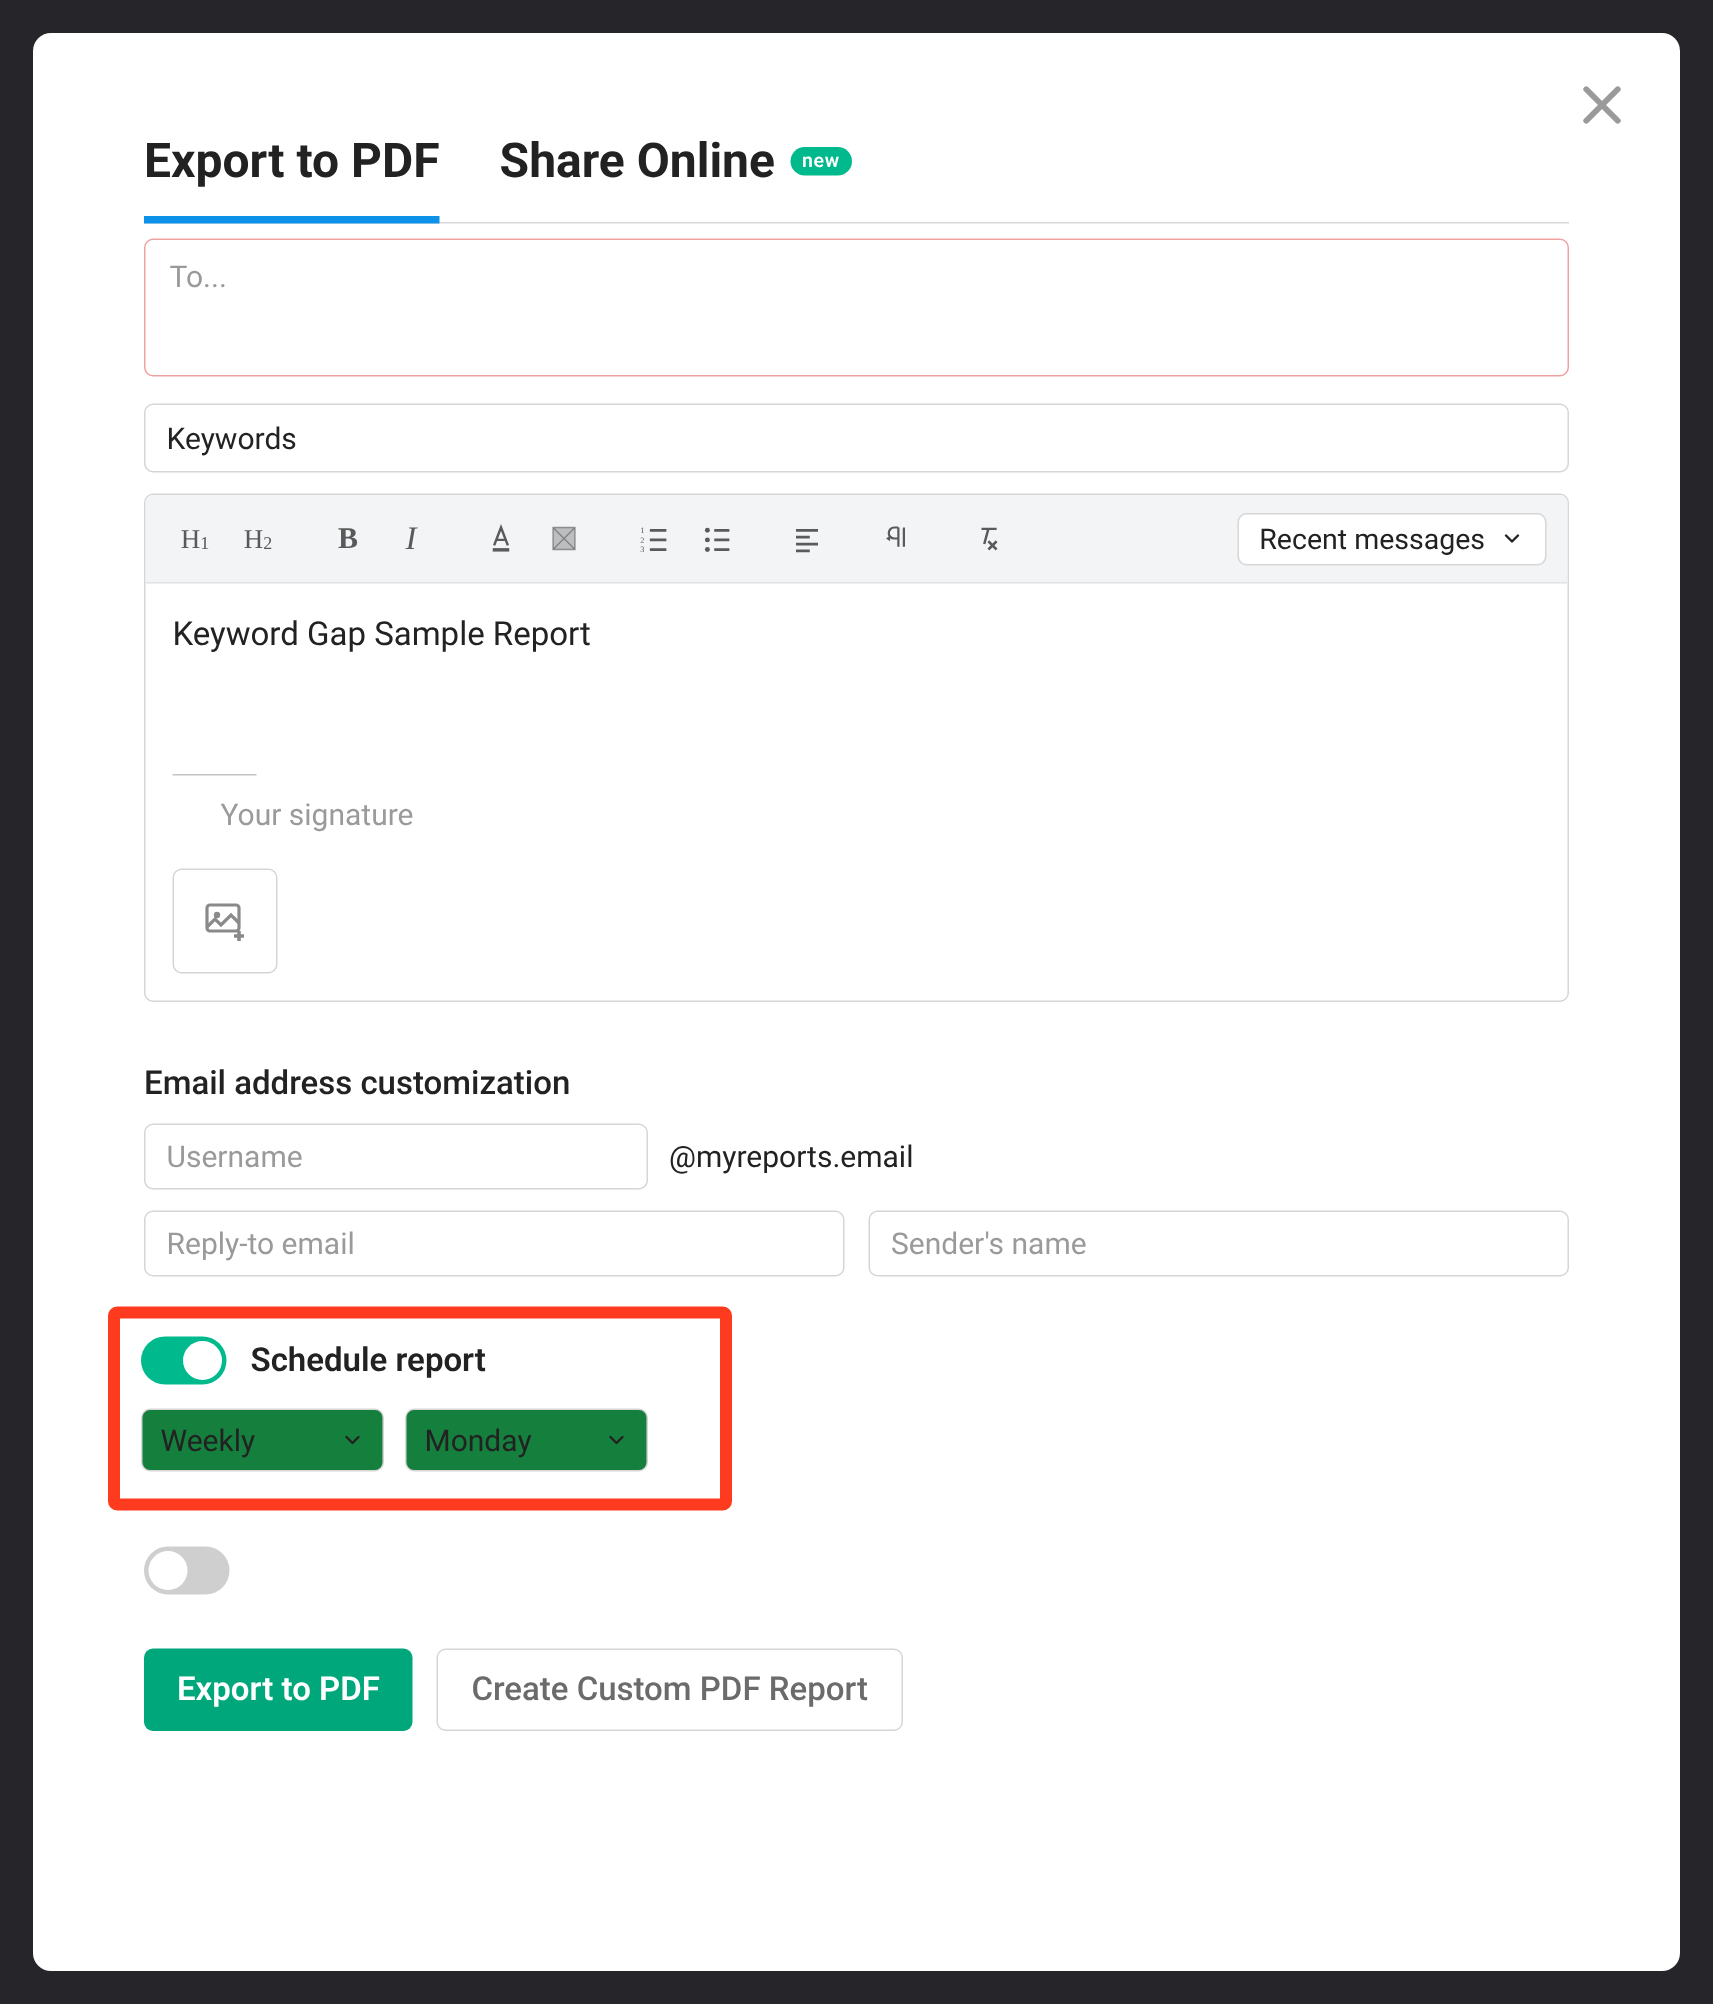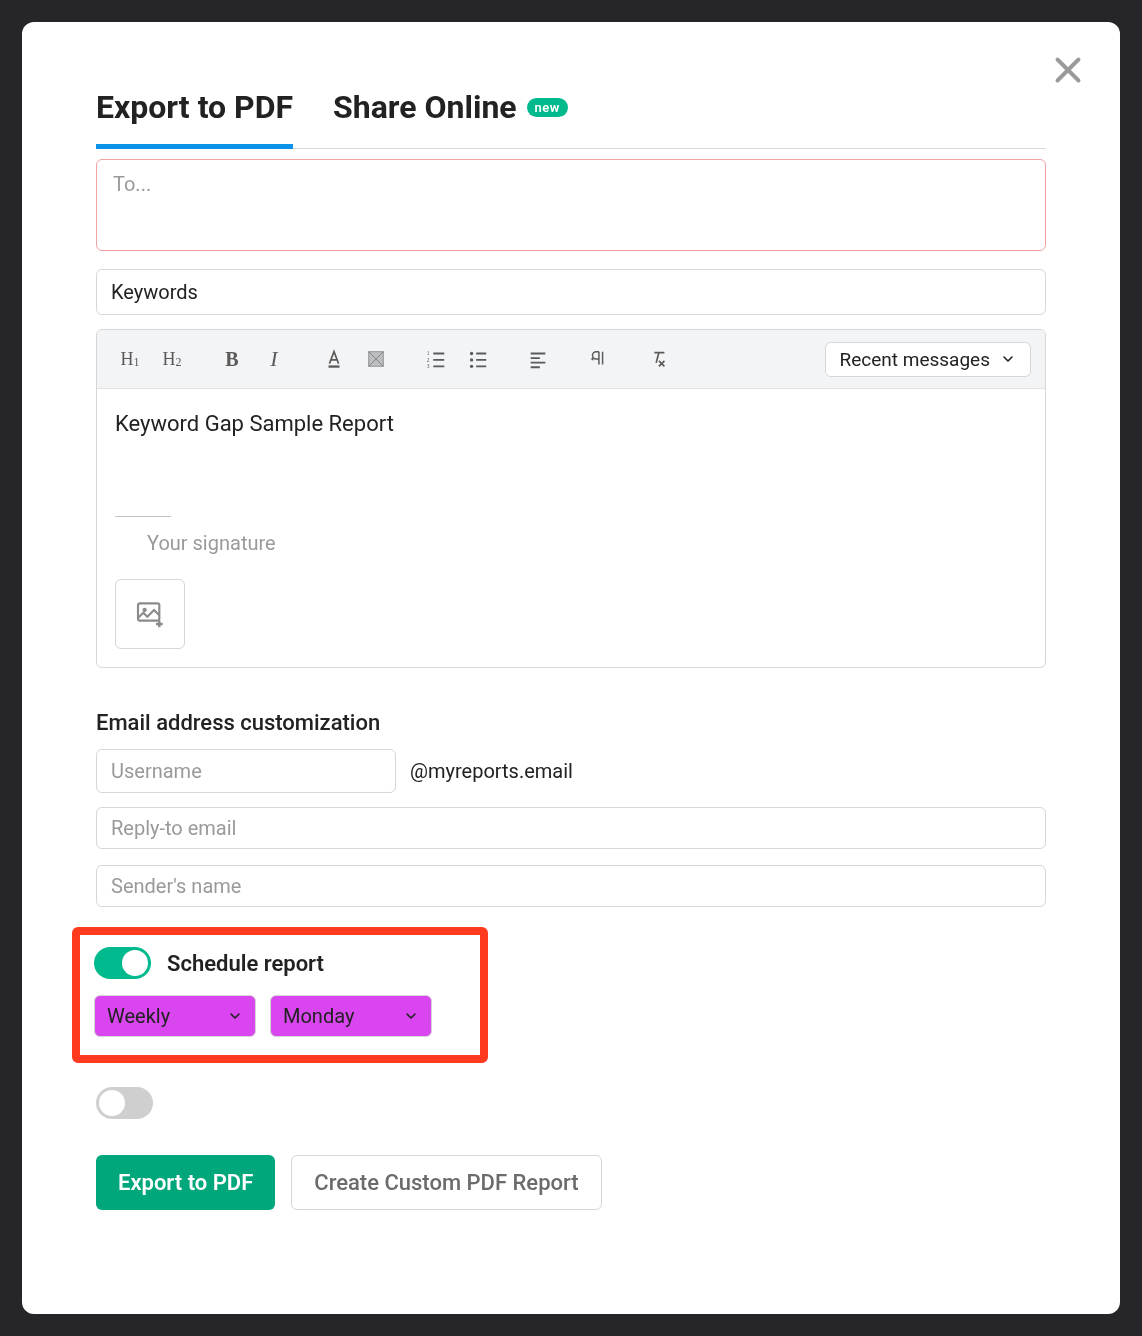--- a/index.html
+++ b/index.html
@@ -190,27 +190,26 @@
     font-weight: 500;
     color: #222;
     margin-top: 42px;
     margin-bottom: 14px;
   }
   .username-row {
     display: flex;
     align-items: center;
     gap: 14px;
   }
-  .username-row .field { width: 300px; height: 44px; padding: 8px 14px; }
+  .username-row .field { width: 336px; height: 44px; padding: 8px 14px; }
   .domain-text { font-size: 20px; color: #222; }
   .two-col {
     display: flex;
     gap: 16px;
     margin-top: 14px;
-    flex-direction: column;
   }
   .two-col .field { flex: 1; height: 44px; padding: 8px 14px; }
   .highlight-box {
     margin-top: 20px;
     border: 8px solid #ff3b1f;
     border-radius: 6px;
     padding: 12px 4px 18px 14px;
     width: 416px;
     margin-left: -24px;
   }
@@ -221,21 +220,21 @@
     border-radius: 6px;
     padding: 8px 12px;
     font-size: 20px;
     color: #222;
     display: flex;
     align-items: center;
     justify-content: space-between;
     gap: 14px;
     cursor: pointer;
     min-width: 162px;
-    background: #d946ef;
+    background: #15803d;
   }
   .select svg { width: 16px; height: 16px; }
   .remove-row { margin-top: 24px; }
   .actions {
     margin-top: 36px;
     display: flex;
     gap: 16px;
   }
   .btn {
     border-radius: 6px;

